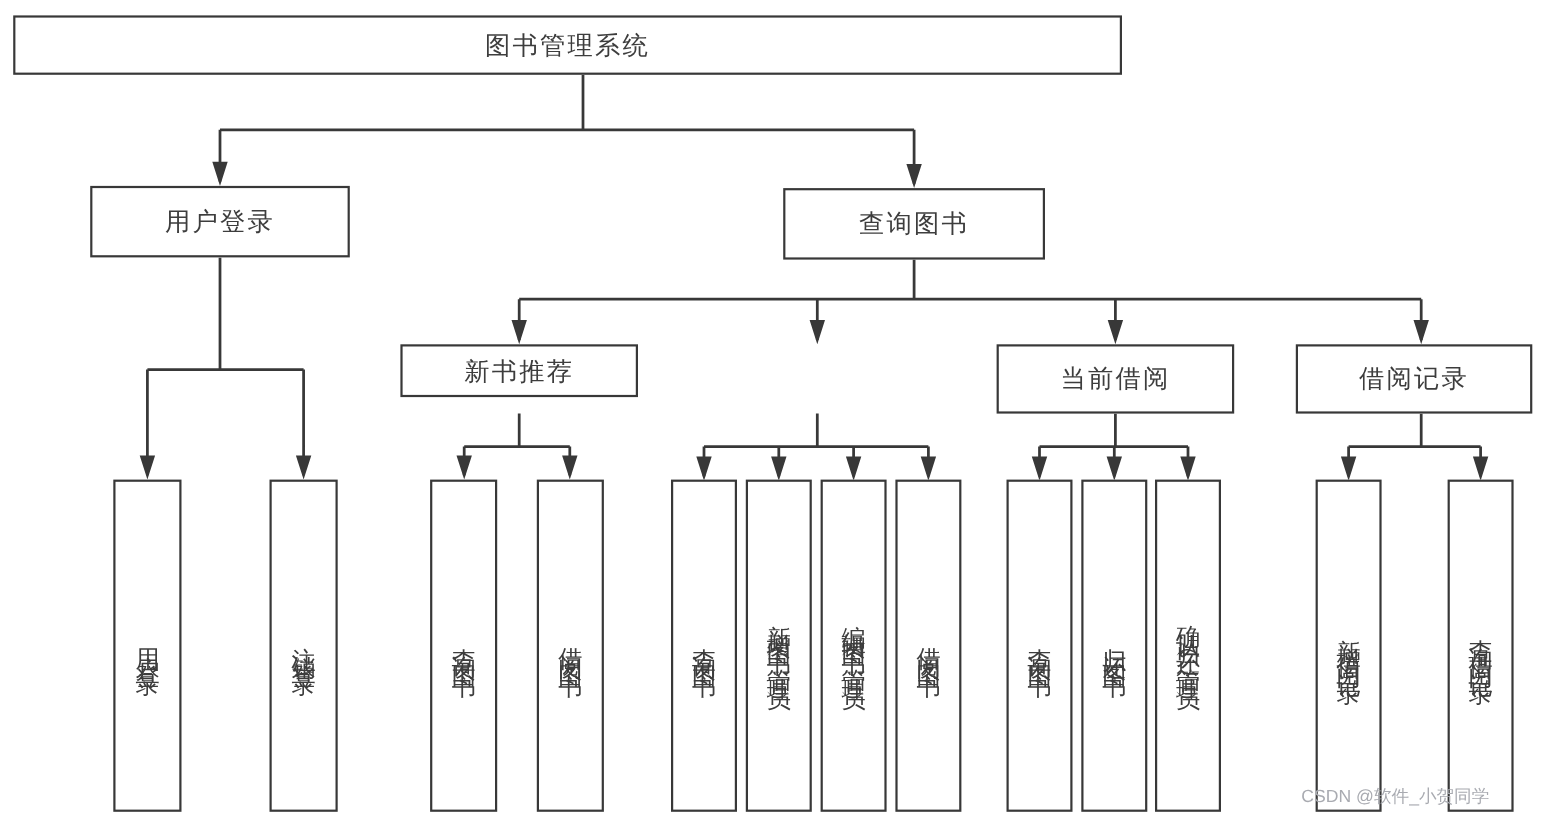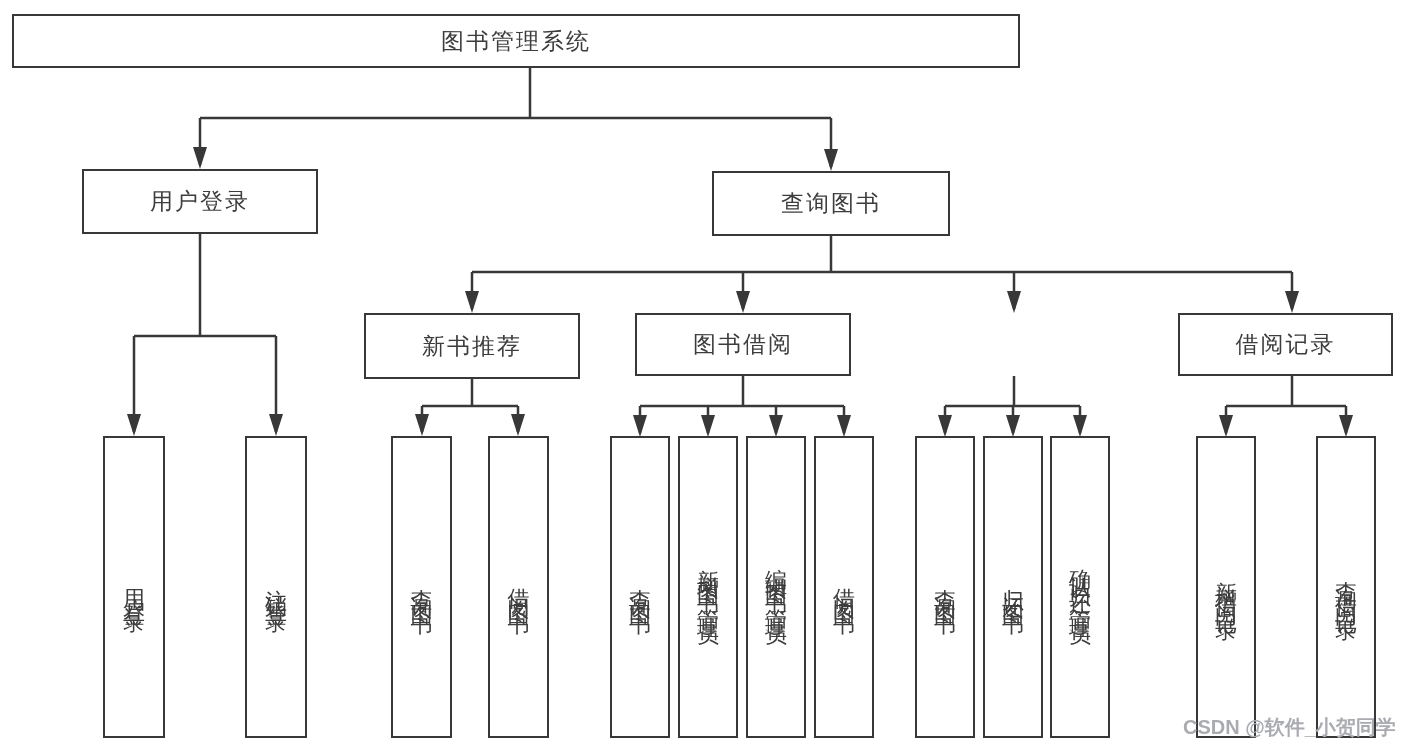--- a/index.html
+++ b/index.html
@@ -43,25 +43,24 @@
     text-orientation:mixed;
     font-size:22px;
     letter-spacing:8px;
     line-height:1.1;
     color:var(--text);
     white-space:nowrap;
   }
   #watermark{
     position:absolute;
     left:1183px;top:714px;
-    font-size:20px;
+    font-size:16px;
     color:var(--watermark);
     z-index:3;
     white-space:nowrap;
-    font-weight:bold;
   }
 </style>
 </head>
 <body>
 
 <div id="stage">
 
   <svg id="connector-layer" viewBox="0 0 1405 747" xmlns="http://www.w3.org/2000/svg">
     <path class="edge" d="M530 68 V118 M200 118 H831 M200 118 V165 M831 118 V167
       M200 234 V336 M134 336 H276 M134 336 V432 M276 336 V432
@@ -83,25 +82,25 @@
     <span>图书管理系统</span>
   </div>
 
   <div class="hbox" style="left:82px;top:169px;width:236px;height:65px">
     <span>用户登录</span>
   </div>
   <div class="hbox" style="left:712px;top:171px;width:238px;height:65px">
     <span>查询图书</span>
   </div>
 
-  <div class="hbox" style="left:364px;top:313px;width:216px;height:66px">
+  <div class="hbox" style="left:364px;top:313px;width:216px;height:48px">
     <span>新书推荐</span>
   </div>
-  <div class="hbox" style="left:635px;top:313px;width:216px;height:63px">
-    <span>图书借阅</span>
+  <div class="hbox" style="left:906px;top:313px;width:216px;height:63px">
+    <span>当前借阅</span>
   </div>
   <div class="hbox" style="left:1178px;top:313px;width:215px;height:63px">
     <span>借阅记录</span>
   </div>
 
   <div class="vbox" style="left:103px;width:62px">
     <span>用户登录</span>
   </div>
   <div class="vbox" style="left:245px;width:62px">
     <span>注销登录</span>

